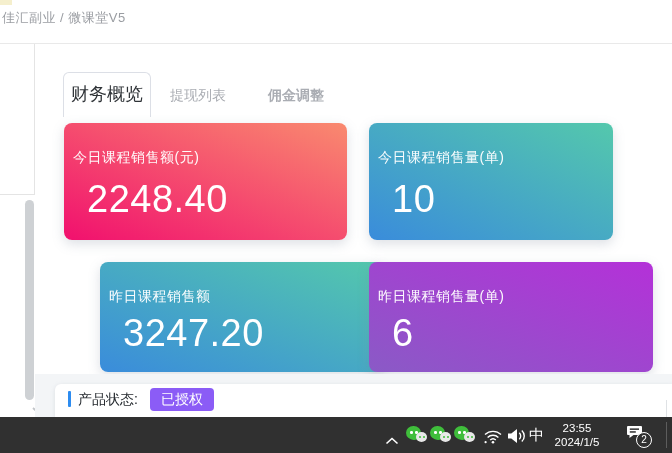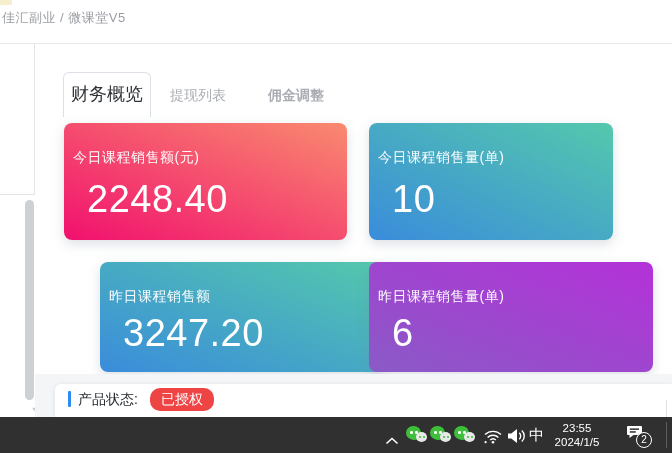--- a/index.html
+++ b/index.html
@@ -106,21 +106,21 @@
   </div>
   <div class="card card4" style="background: linear-gradient(to right top, rgb(138, 90, 198), rgb(180, 49, 216));">
     <div class="c-label">昨日课程销售量(单)</div>
     <div class="c-value">6</div>
   </div>
 
   <div class="bottom-gray"></div>
   <div class="status-panel">
     <div class="status-accent" style="background: rgb(45, 140, 240);"></div>
     <div class="status-label">产品状态:</div>
-    <div class="status-badge" style="background: #ef4444; border-radius: 10px;">已授权</div>
+    <div class="status-badge" style="background: #8b5cf6;">已授权</div>
   </div>
   <div class="br-line"></div>
 
   <div class="taskbar">
     <div class="tray-item chev-up">
       <svg width="14" height="8" viewBox="0 0 14 8">
           <path d="M1.5 6.5 L7 1.5 L12.5 6.5" stroke="#fff" stroke-width="1.6" fill="none"></path>
         </svg>
     </div>
 

